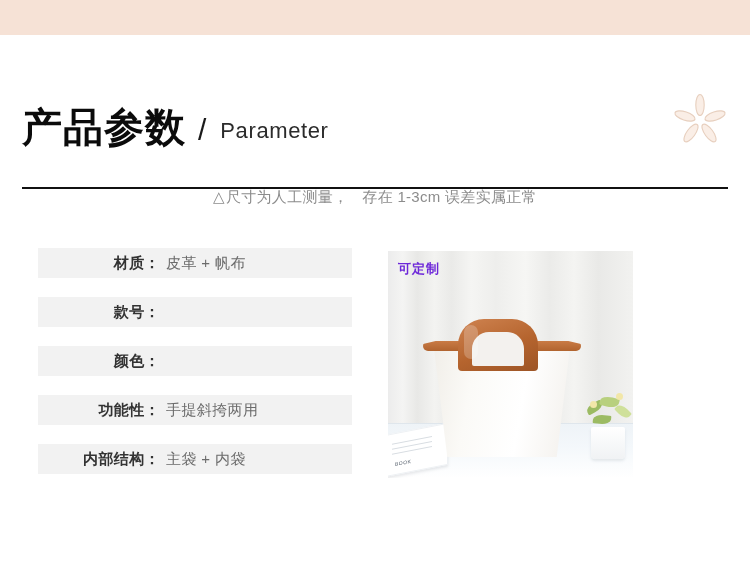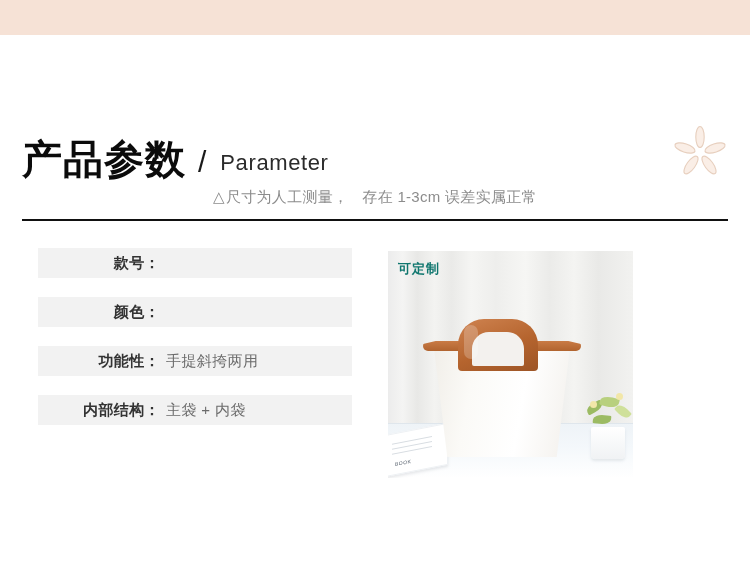--- a/index.html
+++ b/index.html
@@ -25,21 +25,20 @@
     background: #f6e2d6;
   }
 
   
   .header {
     position: absolute;
     left: 0;
     top: 35px;
     width: 750px;
     height: 125px;
-    margin-top: 32px;
   }
   .header-inner {
     position: absolute;
     left: 22px;
     top: 60px;
     width: 706px;
     height: 52px;
     display: flex;
     align-items: flex-end;
   }
@@ -284,21 +283,21 @@
     height: 34px;
     background: rgba(255,255,255,0.22);
     border-radius: 10px;
   }
   .badge {
     position: absolute;
     left: 10px;
     top: 9px;
     font-size: 13px;
     font-weight: bold;
-    color: #0f766e;
+    color: #6d28d9;
     letter-spacing: 1px;
   }
 </style>
 </head>
 <body>
 
 <div class="top-band"></div>
 
 <div class="header">
   <div class="header-inner">
@@ -321,20 +320,24 @@
 
   <div class="header-rule"></div>
 </div>
 
 <div class="notice">
   <span class="warn-icon">△</span><span>尺寸为人工测量，</span><span class="gap"></span><span>存在 1-3cm 误差实属正常</span>
 </div>
 
 <div class="spec-list">
 
+  <div class="spec-row">
+    <span class="spec-label">材质：</span>
+    <span class="spec-value">皮革 + 帆布</span>
+  </div>
 
   <div class="spec-row">
     <span class="spec-label">款号：</span>
   </div>
 
   <div class="spec-row">
     <span class="spec-label">颜色：</span>
   </div>
 
   <div class="spec-row">

